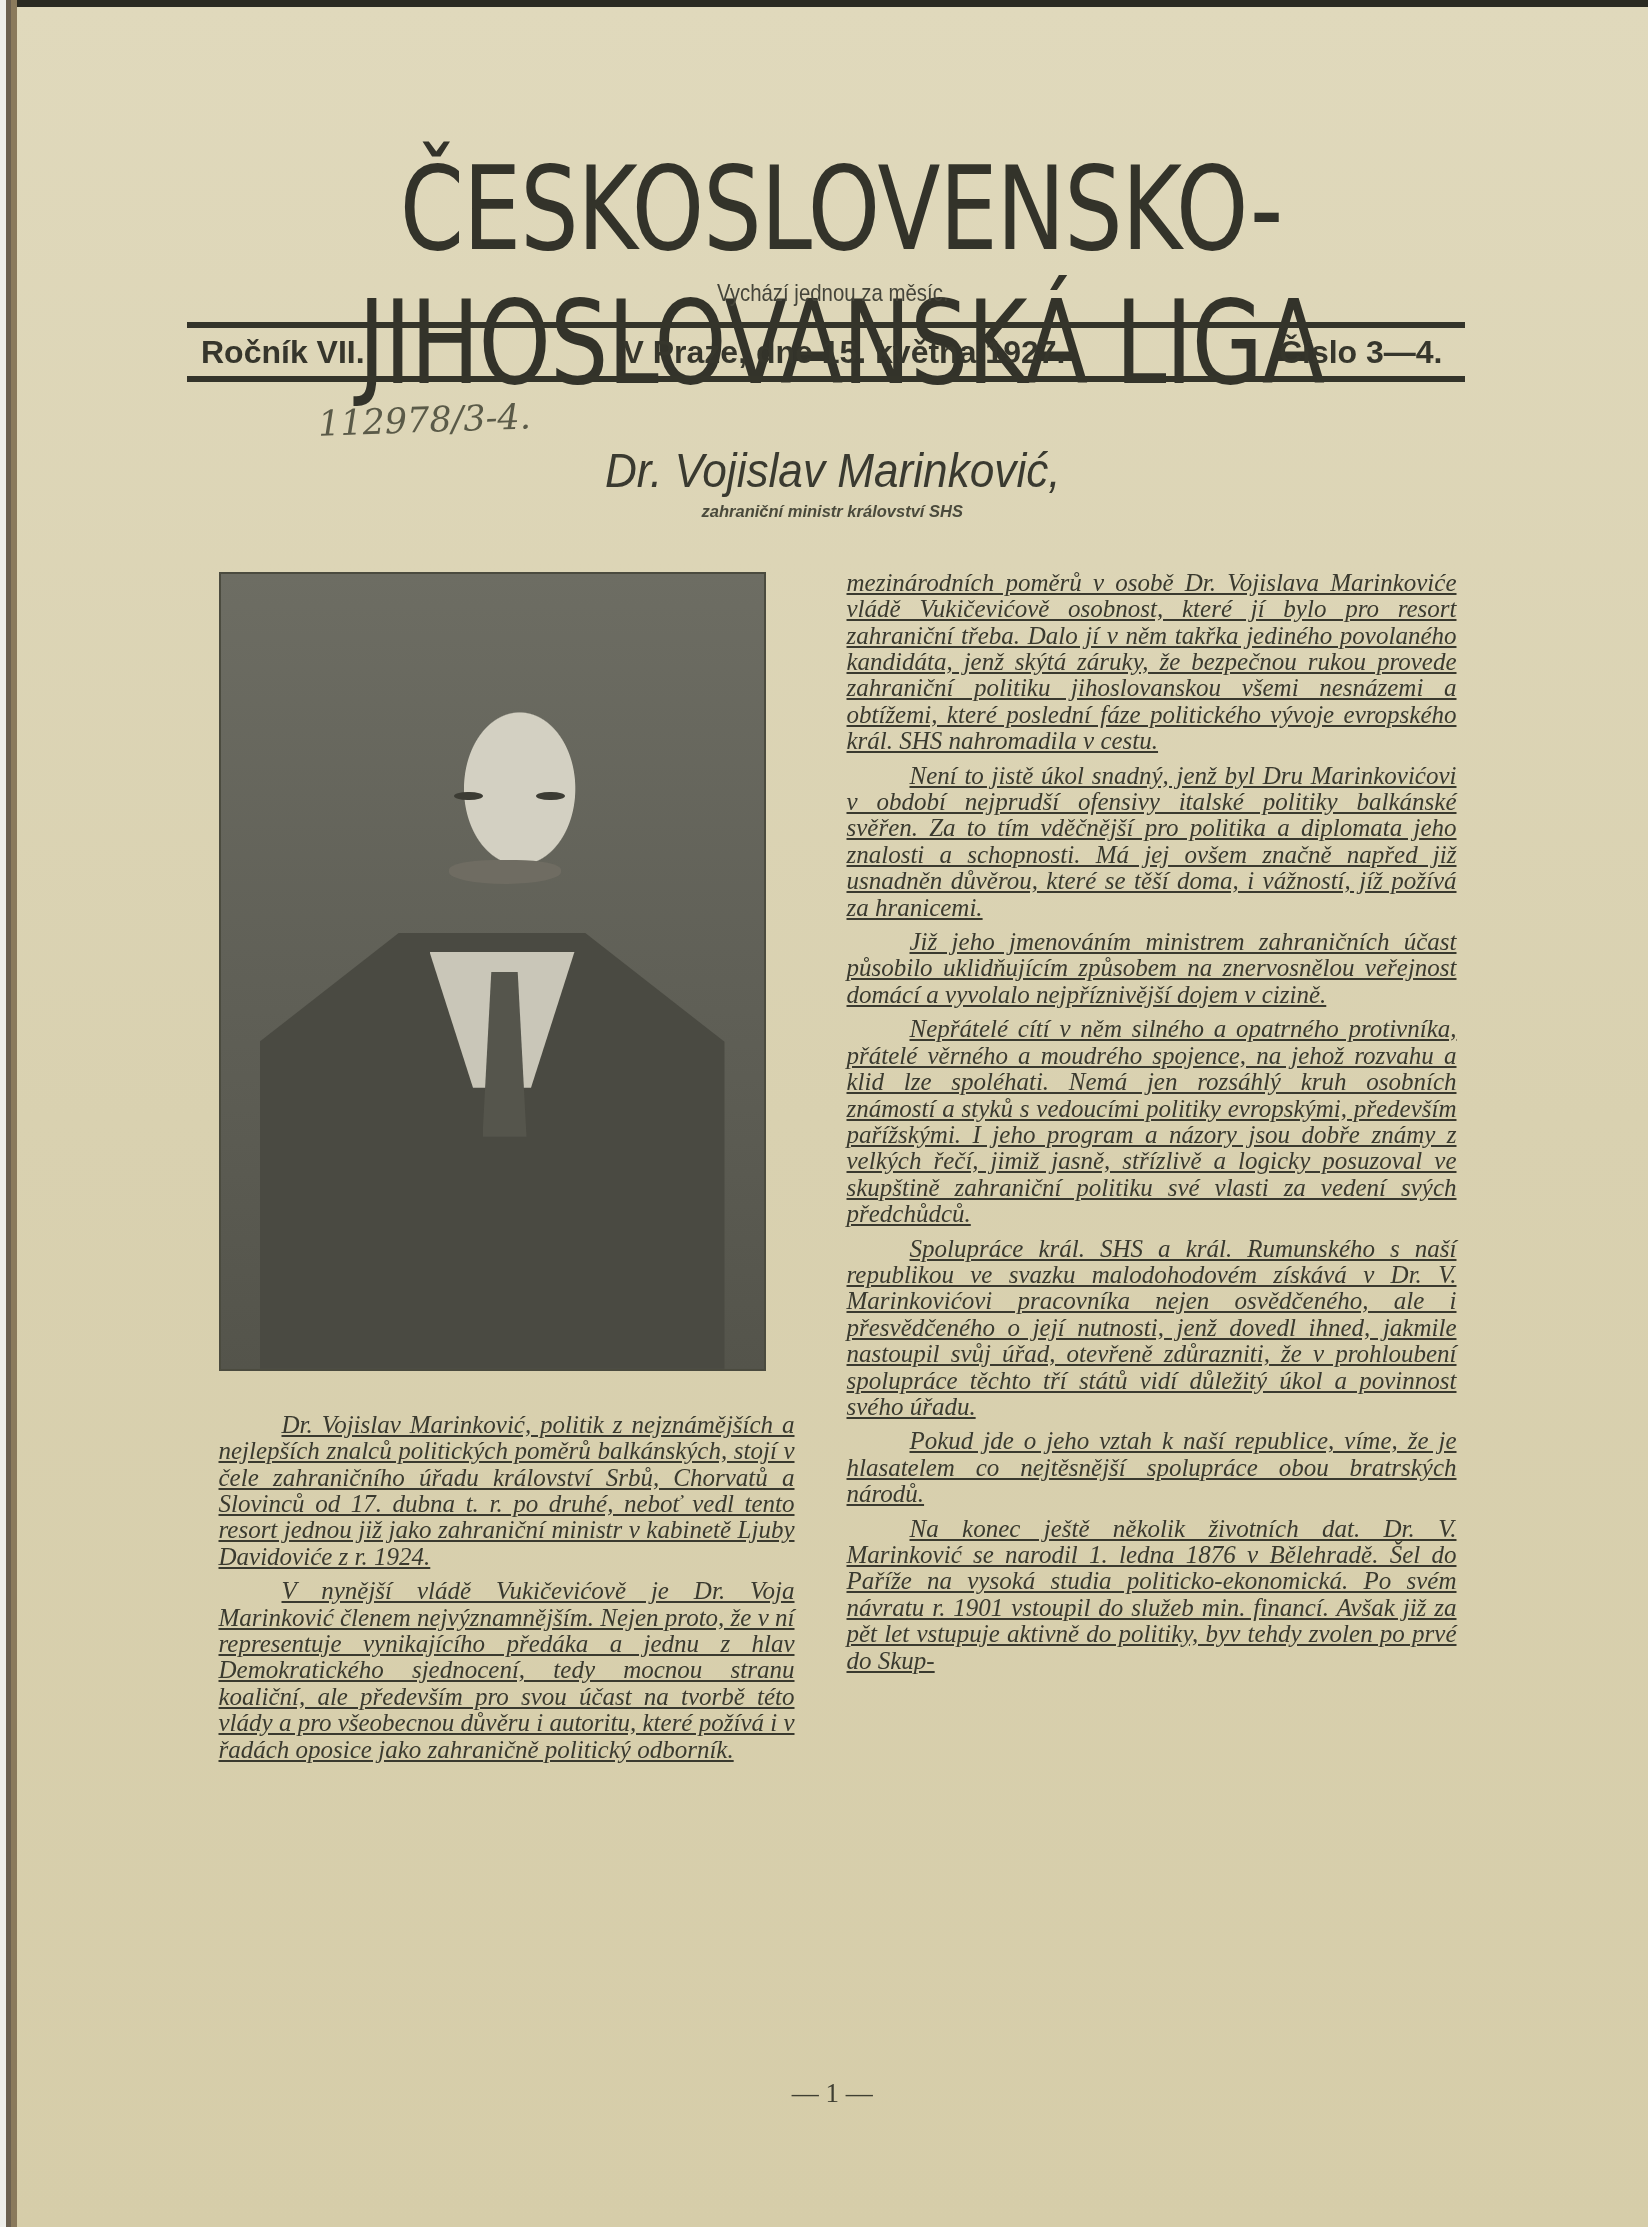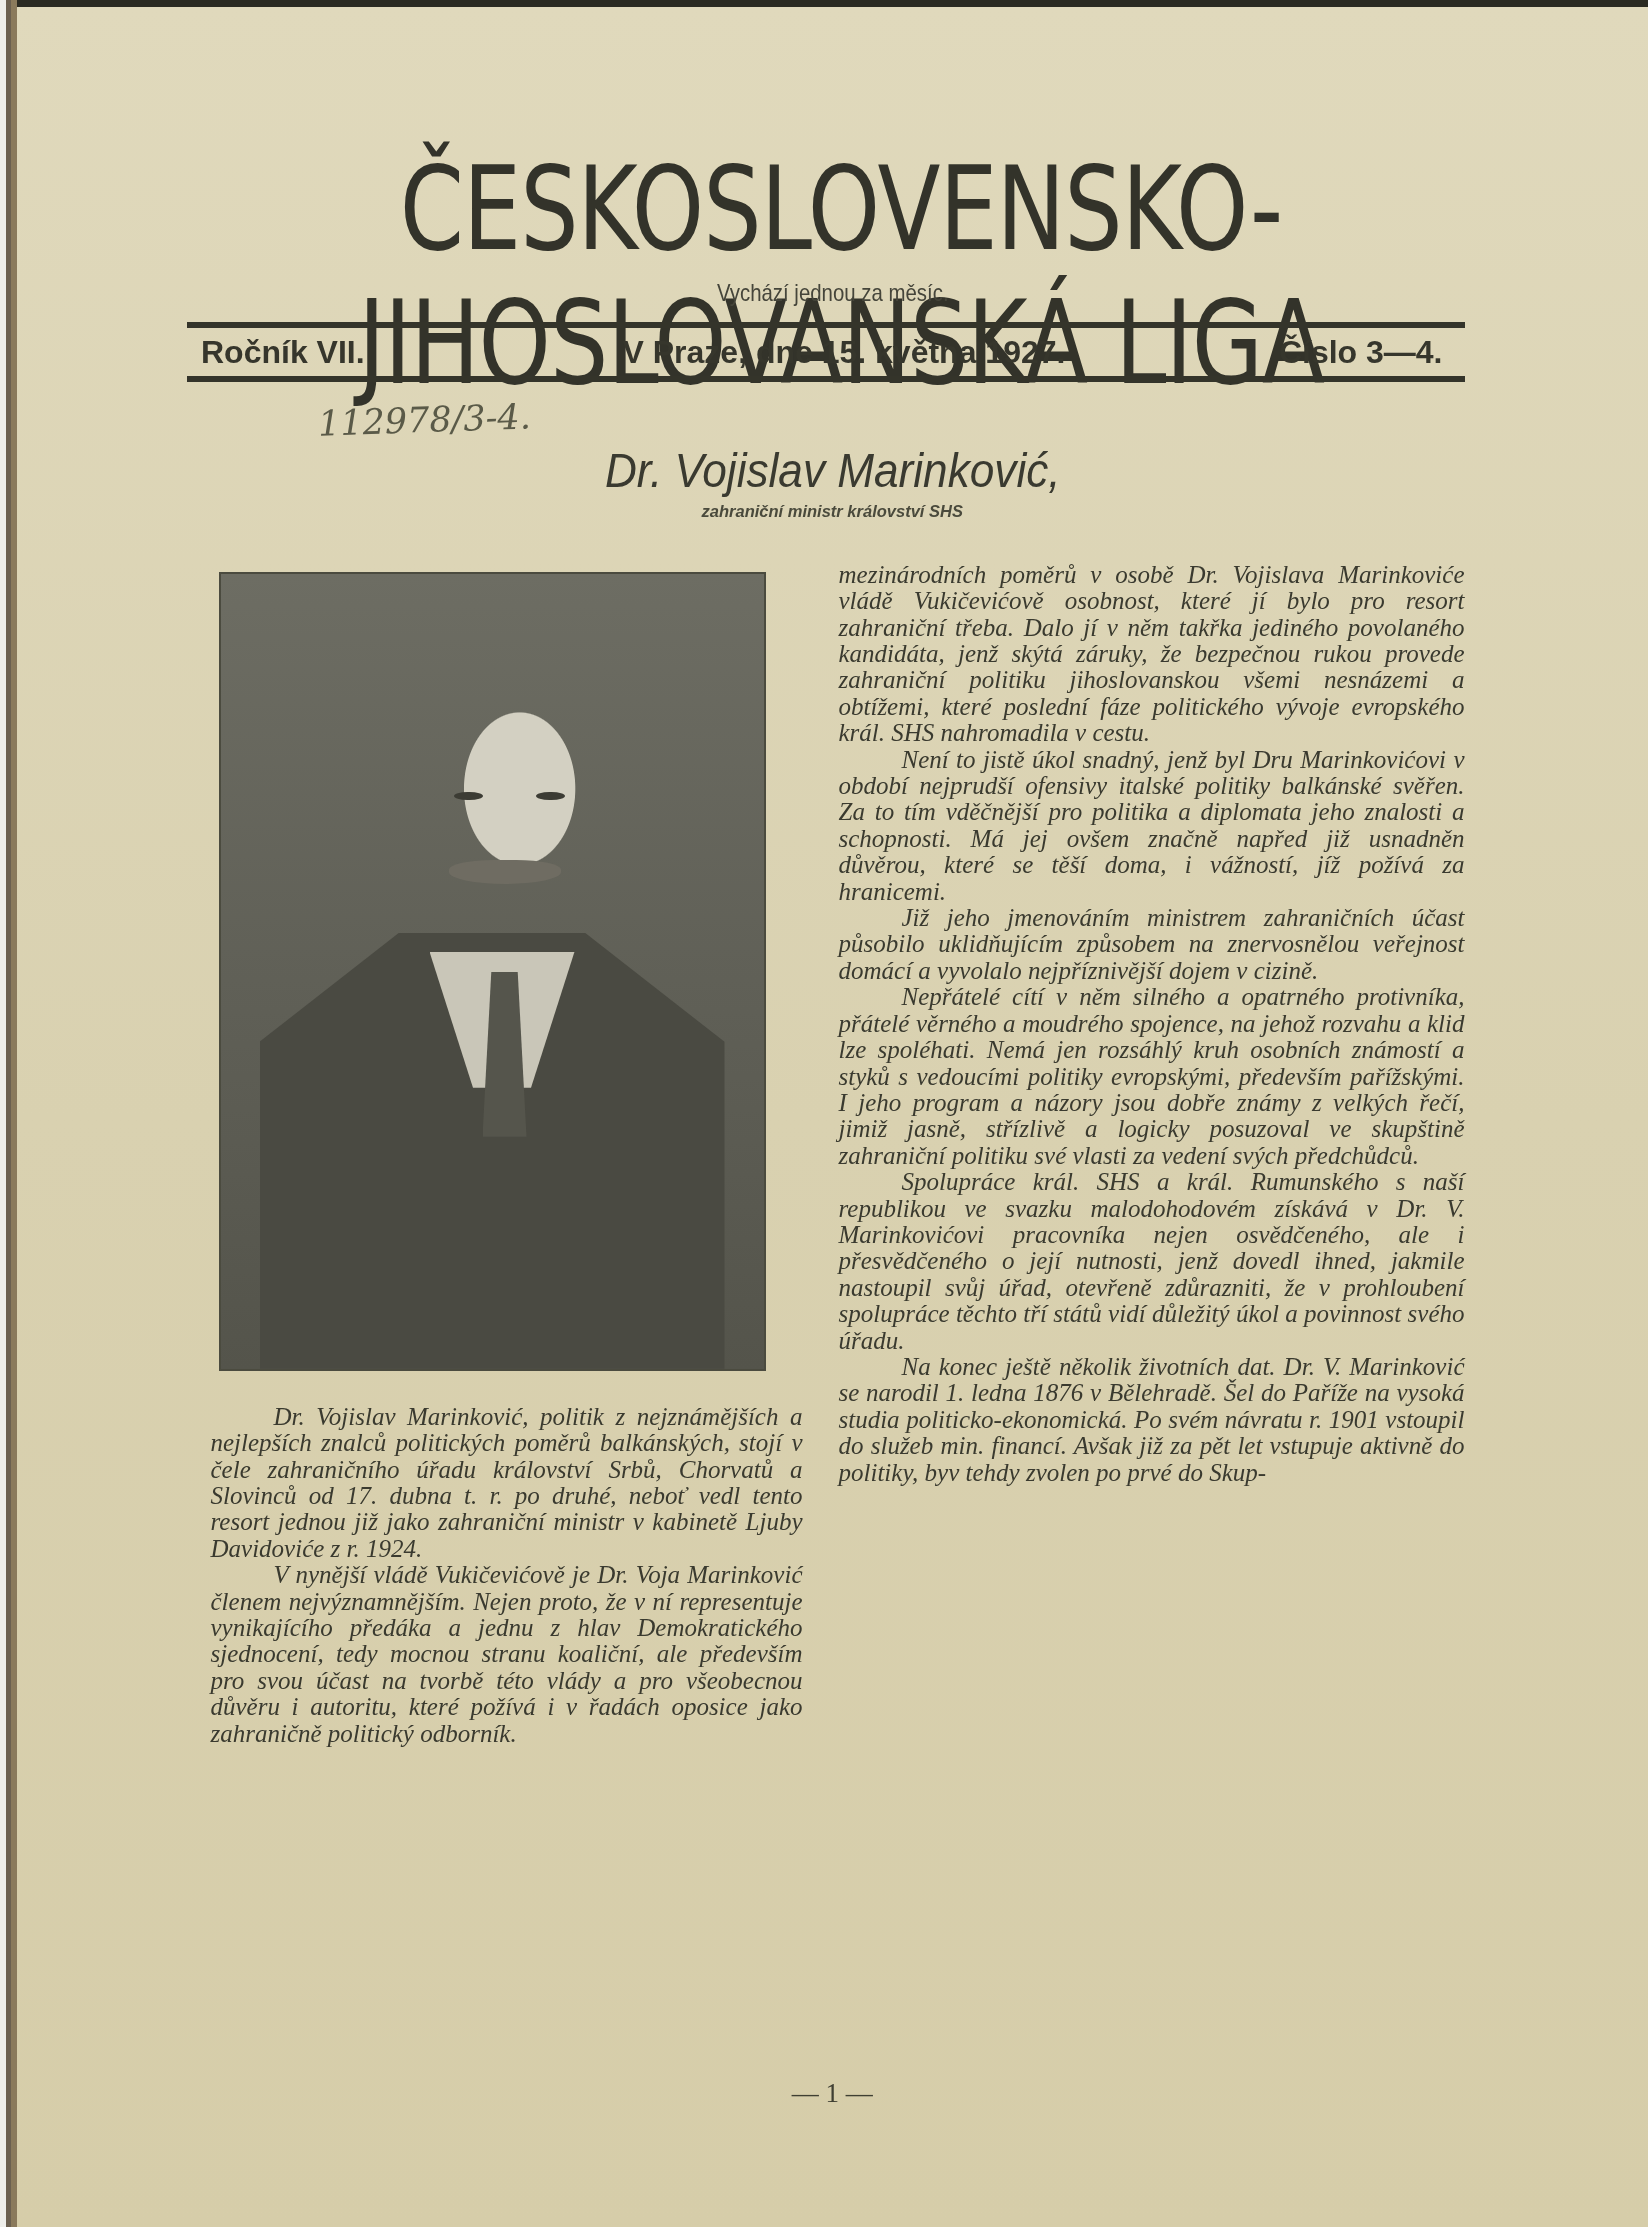--- a/index.html
+++ b/index.html
@@ -106,21 +106,21 @@
   .portrait .eye.r { left: 315px; }
 
   
   .col {
     position: absolute; font-family: "Liberation Serif", serif;
     font-style: italic; font-size: 25px; line-height: 26.4px;
     color: #3a3a2f; text-align: justify;
   }
   .col.left { left: 194px; top: 1397px; width: 592px; }
   .col.right { left: 822px; top: 555px; width: 626px; }
-  .col p { margin: 0; text-indent: 63px; }
+  .col p { margin: 8px; text-indent: 63px; text-decoration: underline; }
   .col p.noindent { text-indent: 0; }
 
   .page-number {
     position: absolute; left: 0; width: 100%; top: 2071px;
     text-align: center; font-family: "Liberation Serif", serif;
     font-size: 27px; color: #3f3f33;
   }
 </style>
 </head>
 <body>
@@ -159,18 +159,19 @@
     <p>Dr. Vojislav Marinković, politik z nejznámějších a nejlepších znalců politických poměrů balkánských, stojí v čele zahraničního úřadu království Srbů, Chorvatů a Slovinců od 17. dubna t. r. po druhé, neboť vedl tento resort jednou již jako zahraniční ministr v kabinetě Ljuby Davidoviće z r. 1924.</p>
     <p>V nynější vládě Vukičevićově je Dr. Voja Marinković členem nejvýznamnějším. Nejen proto, že v ní representuje vynikajícího předáka a jednu z hlav Demokratického sjednocení, tedy mocnou stranu koaliční, ale především pro svou účast na tvorbě této vlády a pro všeobecnou důvěru i autoritu, které požívá i v řadách oposice jako zahraničně politický odborník.</p>
   </div>
 
   <div class="col right">
     <p class="noindent">mezinárodních poměrů v osobě Dr. Vojislava Marinkoviće vládě Vukičevićově osobnost, které jí bylo pro resort zahraniční třeba. Dalo jí v něm takřka jediného povolaného kandidáta, jenž skýtá záruky, že bezpečnou rukou provede zahraniční politiku jihoslovanskou všemi nesnázemi a obtížemi, které poslední fáze politického vývoje evropského král. SHS nahromadila v cestu.</p>
     <p>Není to jistě úkol snadný, jenž byl Dru Marinkovićovi v období nejprudší ofensivy italské politiky balkánské svěřen. Za to tím vděčnější pro politika a diplomata jeho znalosti a schopnosti. Má jej ovšem značně napřed již usnadněn důvěrou, které se těší doma, i vážností, jíž požívá za hranicemi.</p>
     <p>Již jeho jmenováním ministrem zahraničních účast působilo uklidňujícím způsobem na znervosnělou veřejnost domácí a vyvolalo nejpříznivější dojem v cizině.</p>
     <p>Nepřátelé cítí v něm silného a opatrného protivníka, přátelé věrného a moudrého spojence, na jehož rozvahu a klid lze spoléhati. Nemá jen rozsáhlý kruh osobních známostí a styků s vedoucími politiky evropskými, především pařížskými. I jeho program a názory jsou dobře známy z velkých řečí, jimiž jasně, střízlivě a logicky posuzoval ve skupštině zahraniční politiku své vlasti za vedení svých předchůdců.</p>
     <p>Spolupráce král. SHS a král. Rumunského s naší republikou ve svazku malodohodovém získává v Dr. V. Marinkovićovi pracovníka nejen osvědčeného, ale i přesvědčeného o její nutnosti, jenž dovedl ihned, jakmile nastoupil svůj úřad, otevřeně zdůrazniti, že v prohloubení spolupráce těchto tří států vidí důležitý úkol a povinnost svého úřadu.</p>
+    <p>Pokud jde o jeho vztah k naší republice, víme, že je hlasatelem co nejtěsnější spolupráce obou bratrských národů.</p>
     <p>Na konec ještě několik životních dat. Dr. V. Marinković se narodil 1. ledna 1876 v Bělehradě. Šel do Paříže na vysoká studia politicko-ekonomická. Po svém návratu r. 1901 vstoupil do služeb min. financí. Avšak již za pět let vstupuje aktivně do politiky, byv tehdy zvolen po prvé do Skup-</p>
   </div>
 
   <div class="page-number">— 1 —</div>
 </div>
 
 
 </body></html>

